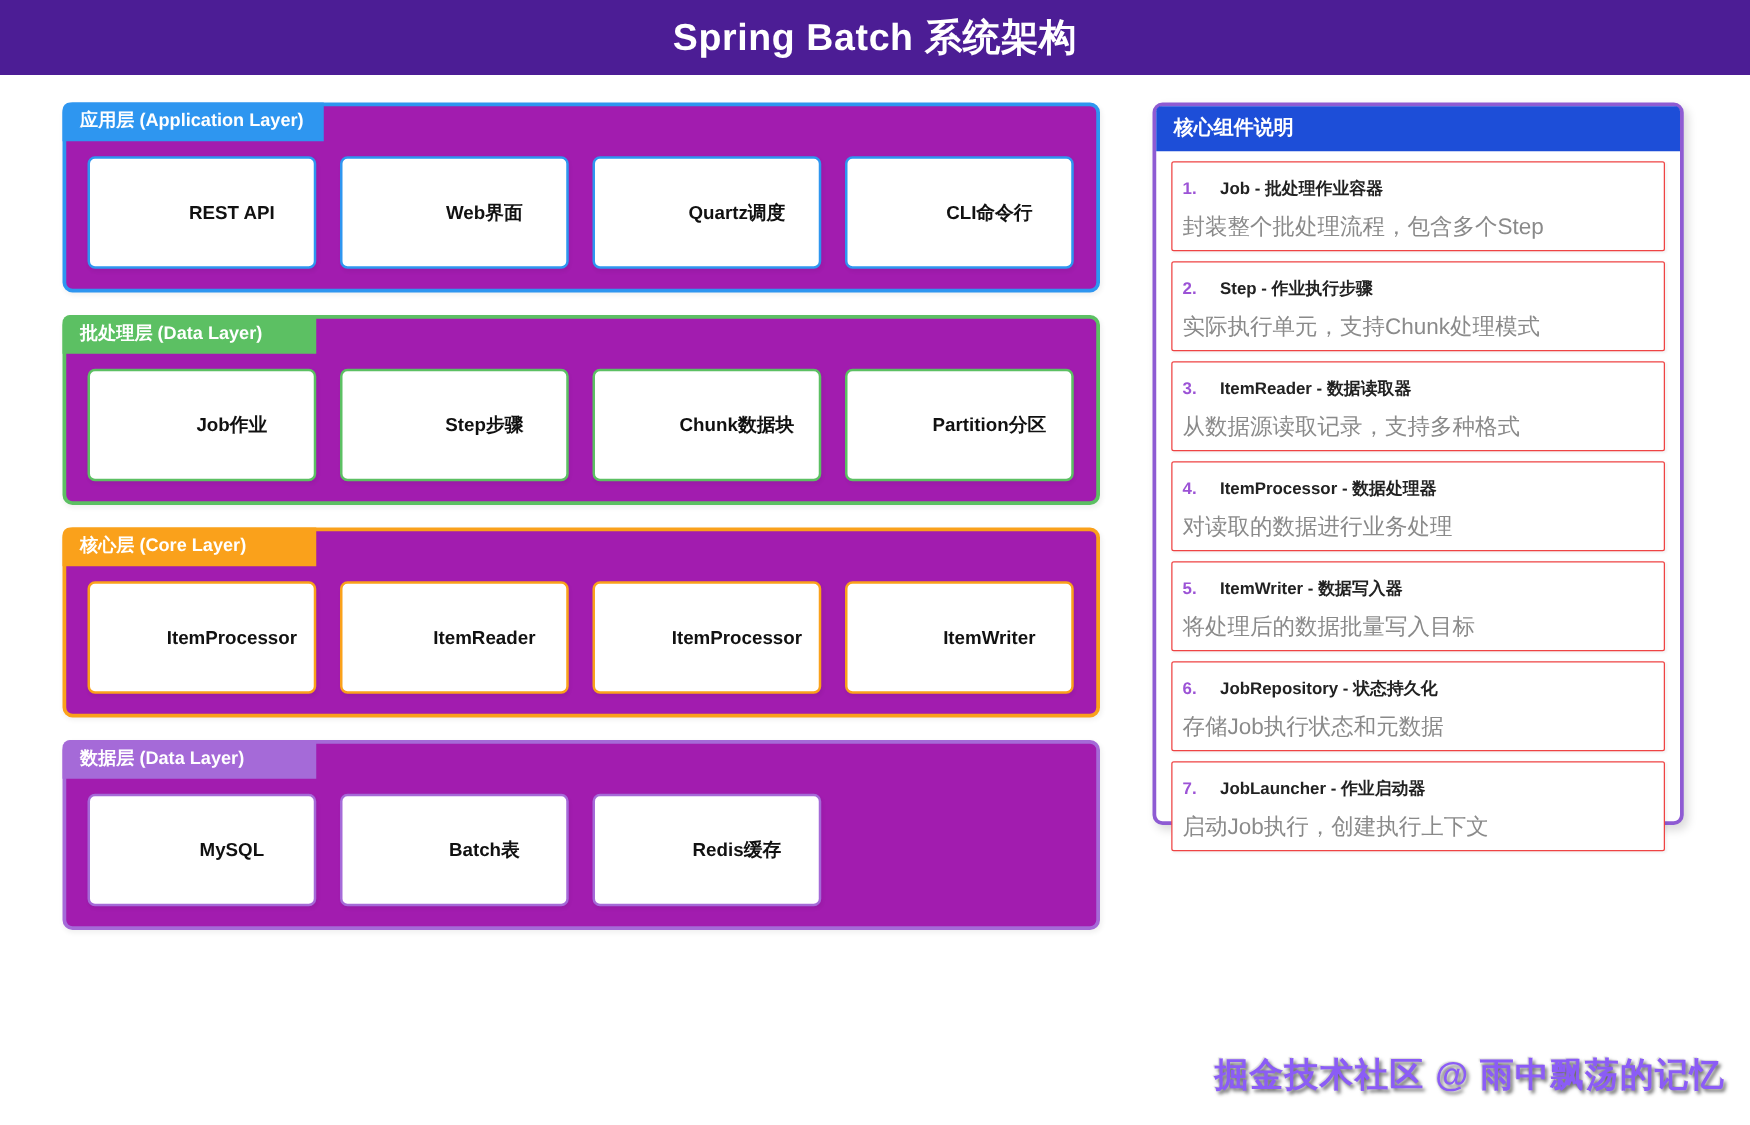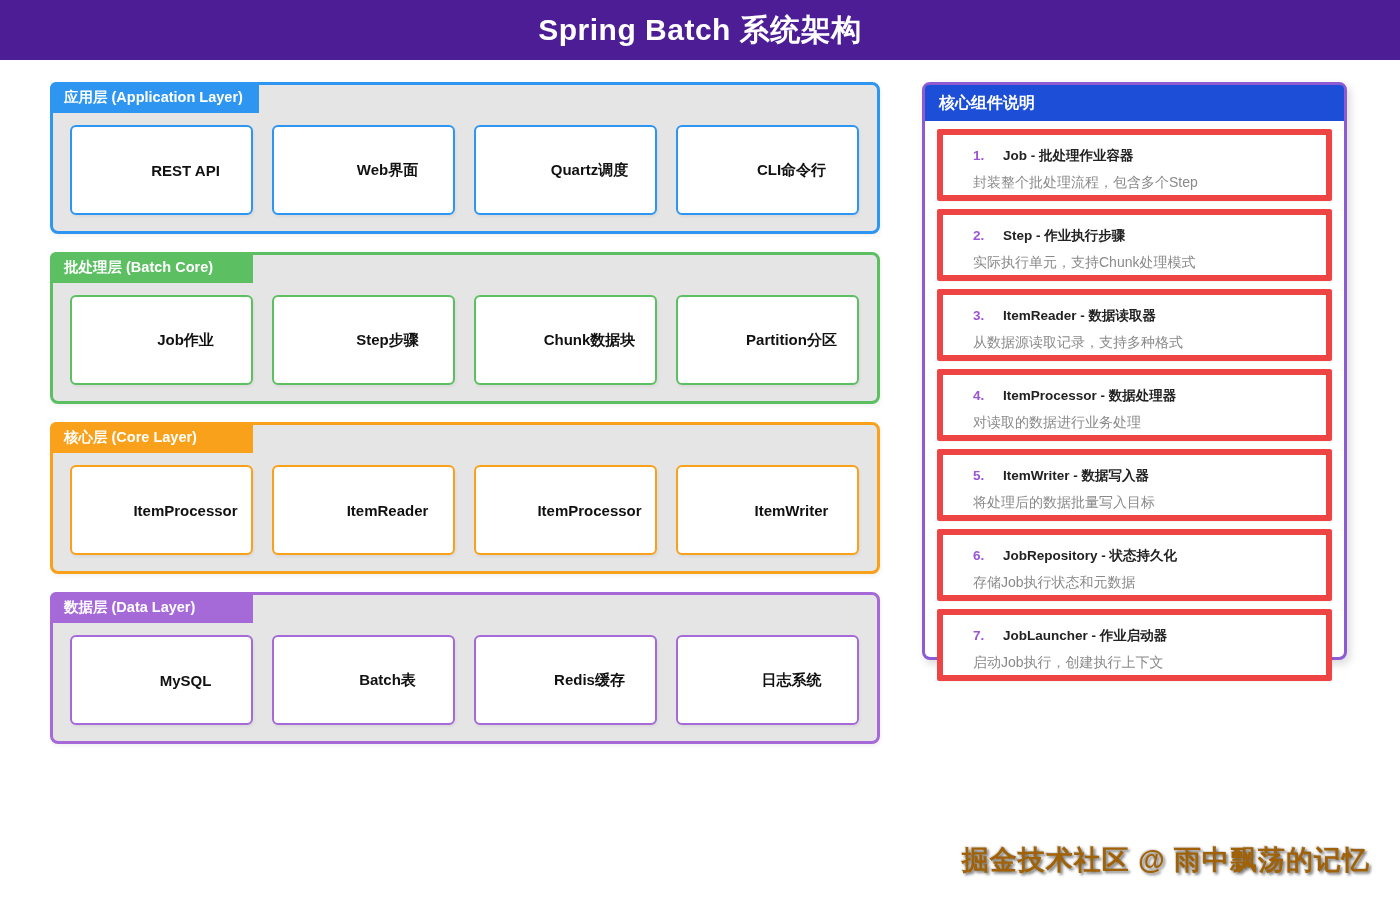--- a/index.html
+++ b/index.html
@@ -11,21 +11,21 @@
   
   .app-header {
     position:absolute; top:0; left:0; width:1400px; height:60px;
     background:#4c1d95; display:flex; align-items:center; justify-content:center;
   }
   .app-title { color:#ffffff; font-size:30px; font-weight:bold; letter-spacing:0.5px; }
 
   
   .layer {
     position:absolute; left:50px; width:830px; height:152px;
-    background:#e5e5e5; border:3px solid; border-radius:8px; box-sizing:border-box;
+    background:#a21caf; border:3px solid; border-radius:8px; box-sizing:border-box;
     box-shadow:1px 2px 4px rgba(0,0,0,0.06);
   }
   .layer-tab {
     position:absolute; top:-3px; left:-3px; height:31px; min-width:203px;
     box-sizing:border-box; padding:0 16px 0 14px;
     color:#ffffff; font-weight:bold; font-size:14.5px; line-height:31px;
     border-radius:6px 0 0 0;
   }
   .layer-boxes { position:absolute; top:40px; left:17px; display:flex; gap:19px; }
   .layer-box {
@@ -60,32 +60,32 @@
     border:3px solid #8E5BD3; border-radius:8px; background:#ffffff;
     box-sizing:border-box; box-shadow:3px 4px 8px rgba(0,0,0,0.15);
   }
   .panel-header {
     height:36px; background:#1d4ed8; border-radius:4px 4px 0 0;
     color:#ffffff; font-size:16px; font-weight:bold; line-height:36px;
     padding-left:14px;
   }
   .panel-items { padding:8px 12px 0 12px; }
   .panel-item {
-    background:#ffffff; border:6px solid #ef4444; border-radius:2px;
-    height:72px; box-sizing:border-box; margin-bottom:8px; padding:12px 30px;
+    background:#ffffff; border:1px solid #ef4444; border-radius:2px;
+    height:72px; box-sizing:border-box; margin-bottom:8px; padding:12px 8px;
     box-shadow:1px 1px 2px rgba(0,0,0,0.05);
   }
   .item-title-row { font-size:13.5px; font-weight:bold; color:#222222; }
   .item-num { color:#9C53D6; display:inline-block; min-width:30px; }
-  .item-desc { margin-top:9px; font-size:14px; color:#8a8a8a; }
+  .item-desc { margin-top:9px; font-size:18px; color:#8a8a8a; }
 
   
   .watermark {
-    position:absolute; top:842px; right:30px;
-    font-size:27px; font-weight:bold; color:#a16207; letter-spacing:1px;
+    position:absolute; top:842px; right:20px;
+    font-size:27px; font-weight:bold; color:#8b5cf6; letter-spacing:1px;
     text-shadow:2px 2px 3px rgba(0,0,0,0.55), -1px -1px 1px rgba(150,150,150,0.35);
   }
 </style>
 </head>
 <body>
 
 <div class="app-header">
   <div class="app-title">Spring Batch 系统架构</div>
 </div>
 
@@ -93,21 +93,21 @@
   <div class="layer-tab">应用层 (Application Layer)</div>
   <div class="layer-boxes">
     <div class="layer-box">REST API</div>
     <div class="layer-box">Web界面</div>
     <div class="layer-box">Quartz调度</div>
     <div class="layer-box">CLI命令行</div>
   </div>
 </div>
 
 <div class="layer c-green" id="layer-1">
-  <div class="layer-tab">批处理层 (Batch Core)</div>
+  <div class="layer-tab">批处理层 (Data Layer)</div>
   <div class="layer-boxes">
     <div class="layer-box">Job作业</div>
     <div class="layer-box">Step步骤</div>
     <div class="layer-box">Chunk数据块</div>
     <div class="layer-box">Partition分区</div>
   </div>
 </div>
 
 <div class="layer c-orange" id="layer-2">
   <div class="layer-tab">核心层 (Core Layer)</div>
@@ -118,21 +118,20 @@
     <div class="layer-box">ItemWriter</div>
   </div>
 </div>
 
 <div class="layer c-purple" id="layer-3">
   <div class="layer-tab">数据层 (Data Layer)</div>
   <div class="layer-boxes">
     <div class="layer-box">MySQL</div>
     <div class="layer-box">Batch表</div>
     <div class="layer-box">Redis缓存</div>
-    <div class="layer-box">日志系统</div>
   </div>
 </div>
 
 <div class="panel">
   <div class="panel-header">核心组件说明</div>
   <div class="panel-items">
 
     <div class="panel-item">
       <div class="item-title-row"><span class="item-num">1.</span><span>Job - 批处理作业容器</span></div>
       <div class="item-desc">封装整个批处理流程，包含多个Step</div>

